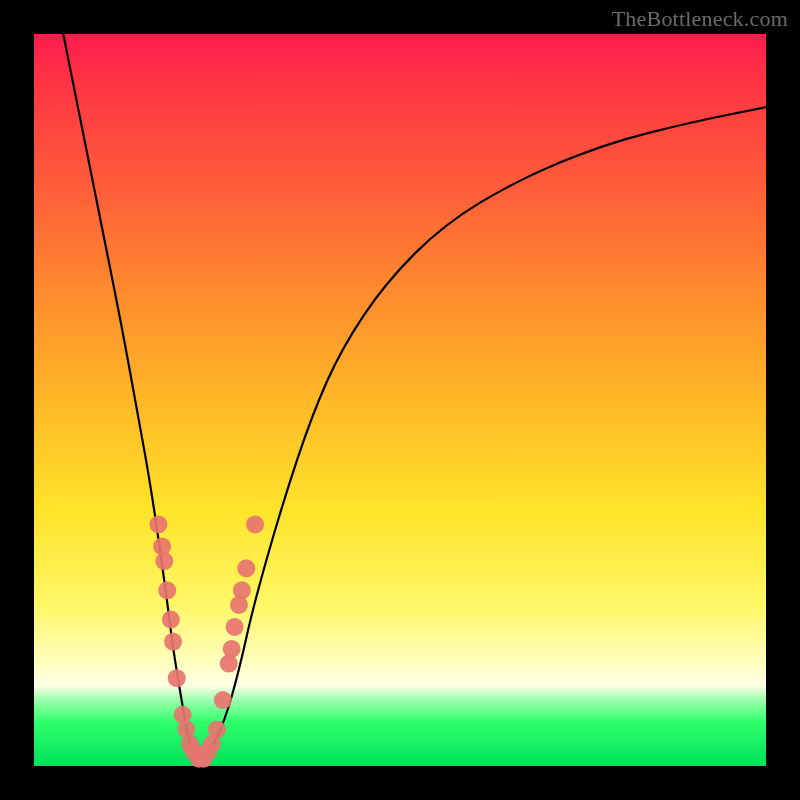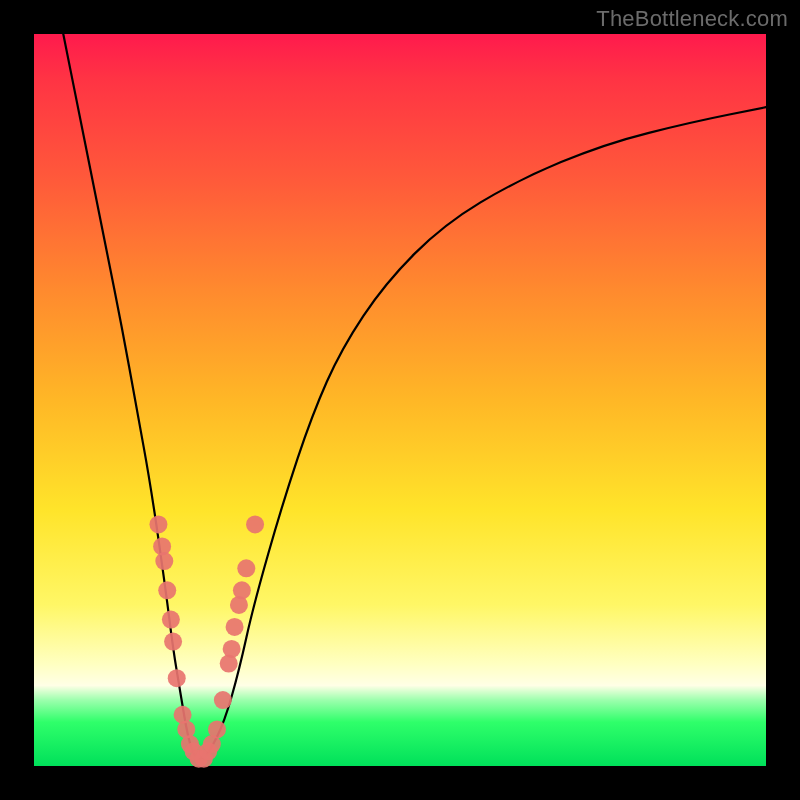--- a/index.html
+++ b/index.html
@@ -11,20 +11,21 @@
     overflow: hidden;
     font-family: Arial, Helvetica, sans-serif;
   }
   .frame {
     position: absolute;
     top: 0;
     left: 0;
     width: 800px;
     height: 800px;
     background: #000;
+    font-family: Liberation Serif, serif;
   }
   .plot {
     position: absolute;
     
     left: 34px;
     top: 34px;
     width: 732px;
     height: 732px;
     
     background: linear-gradient(

